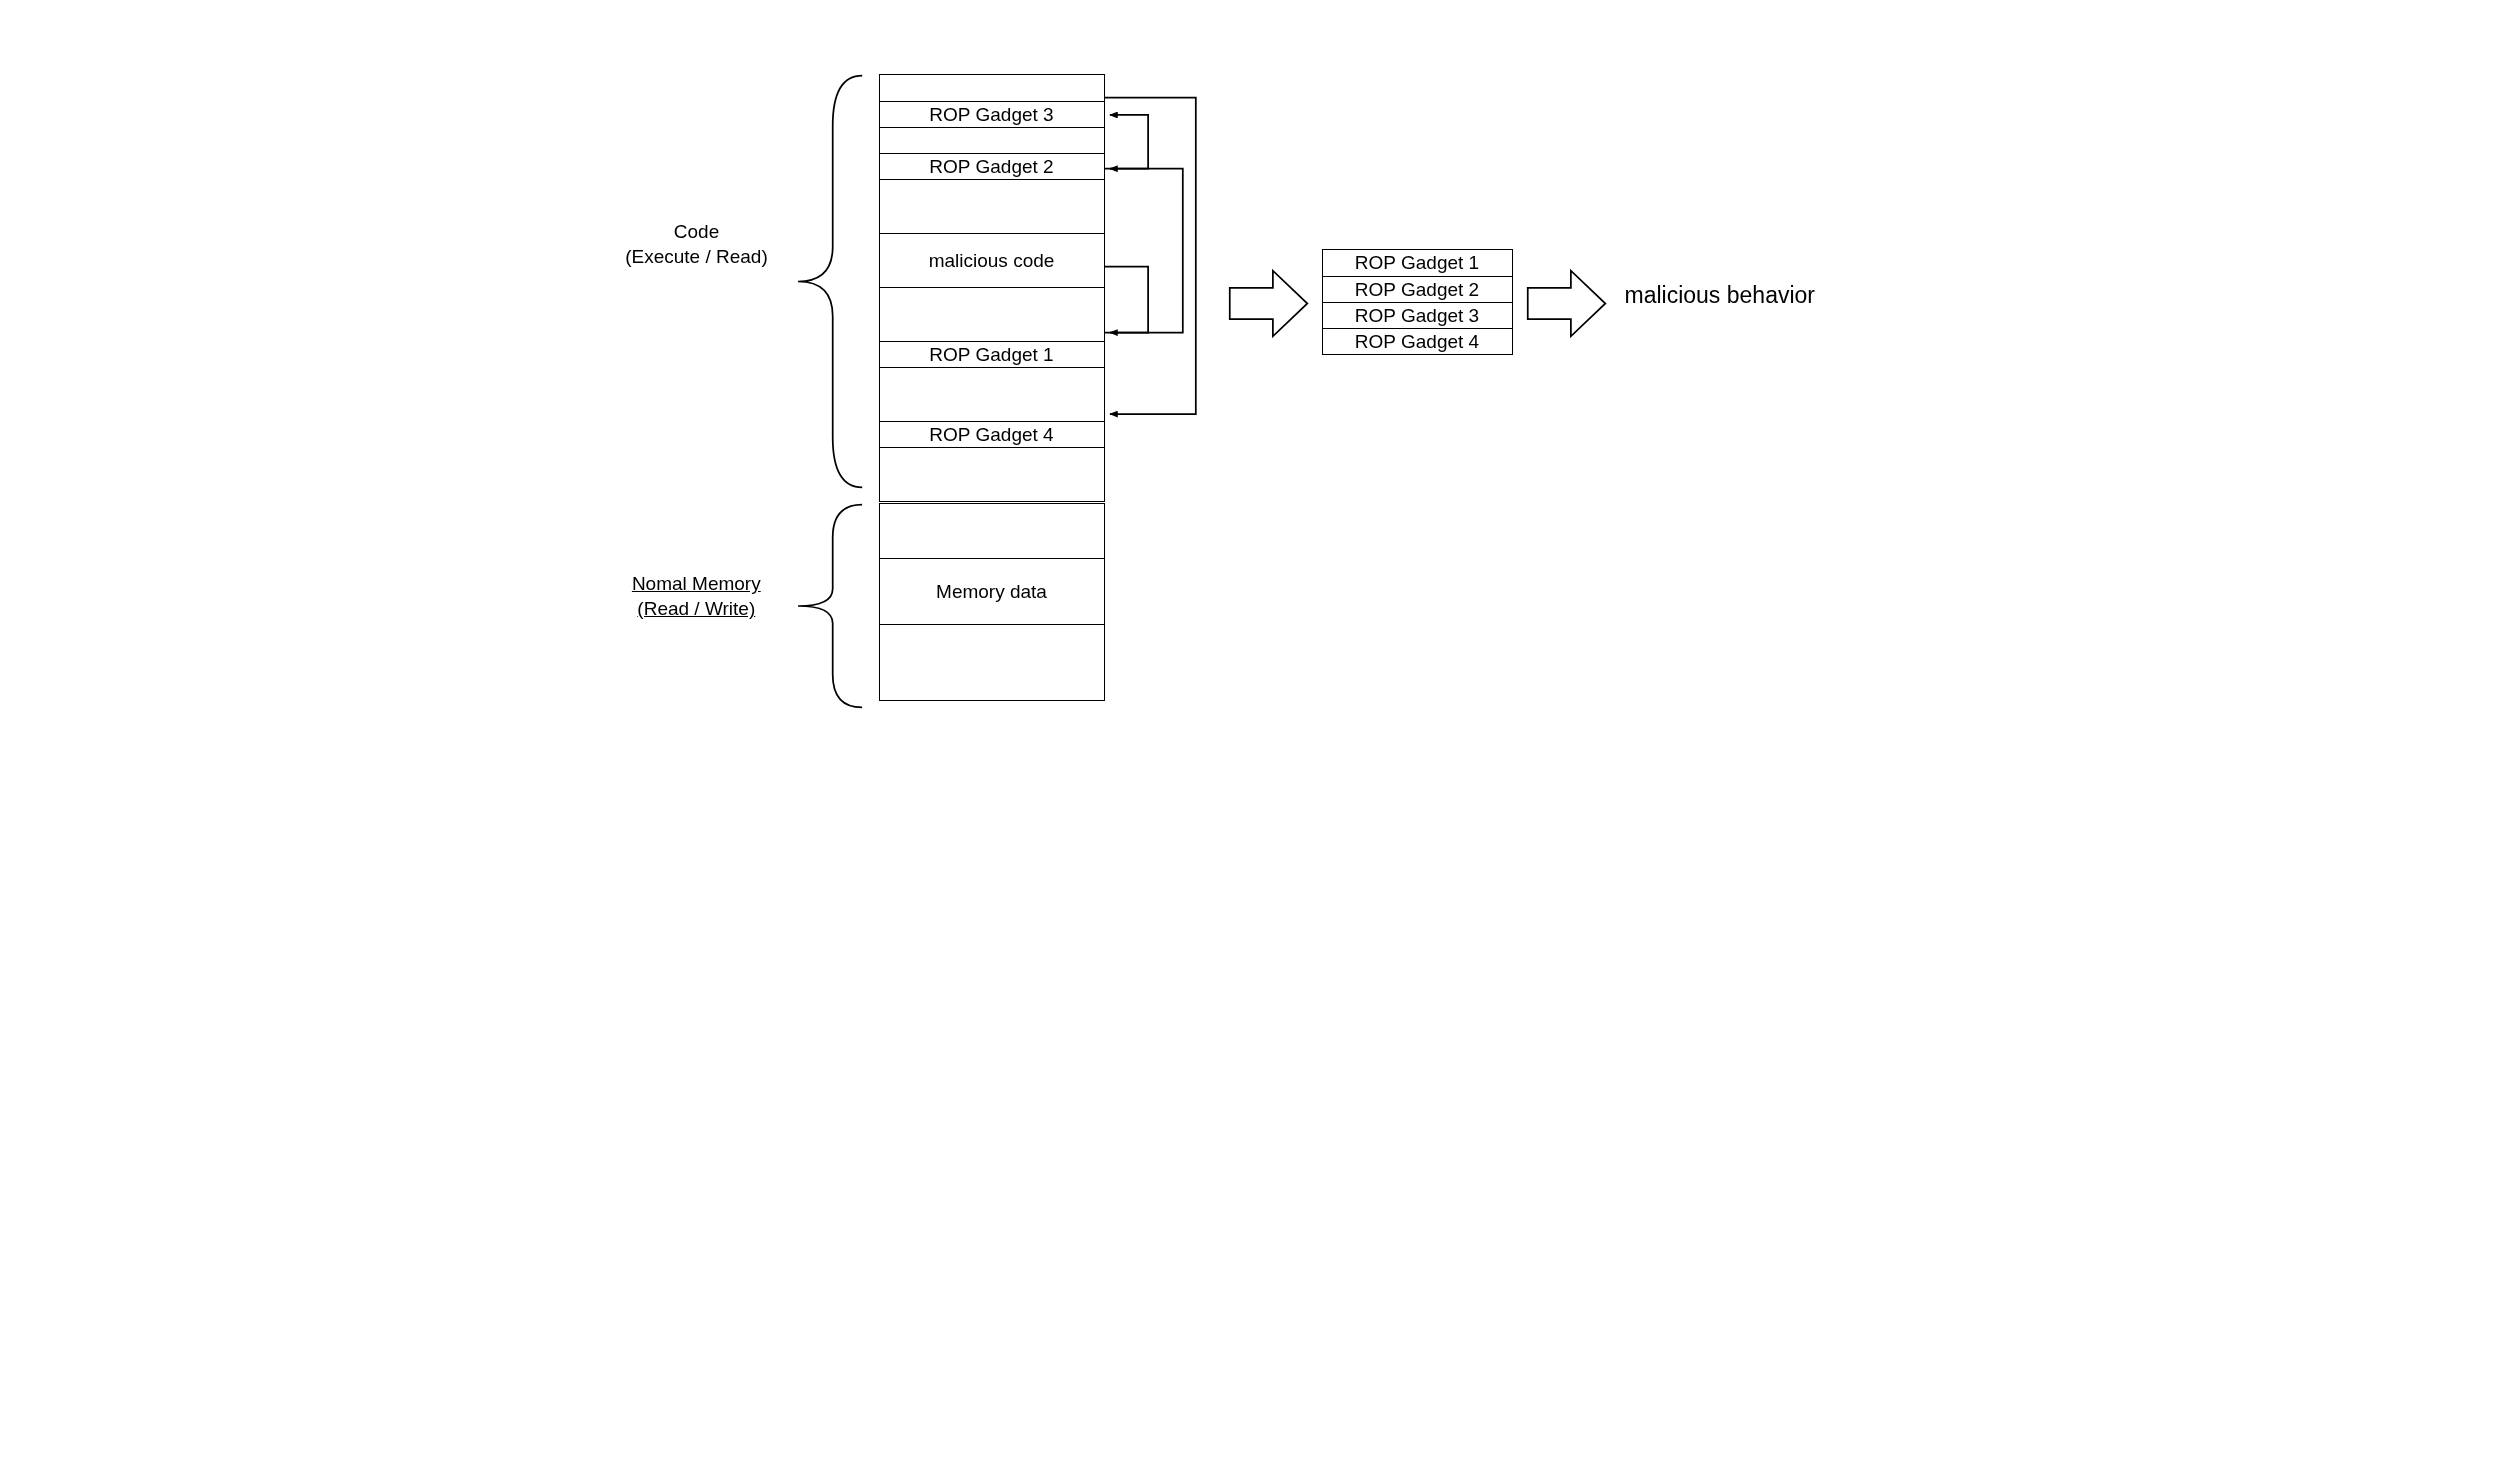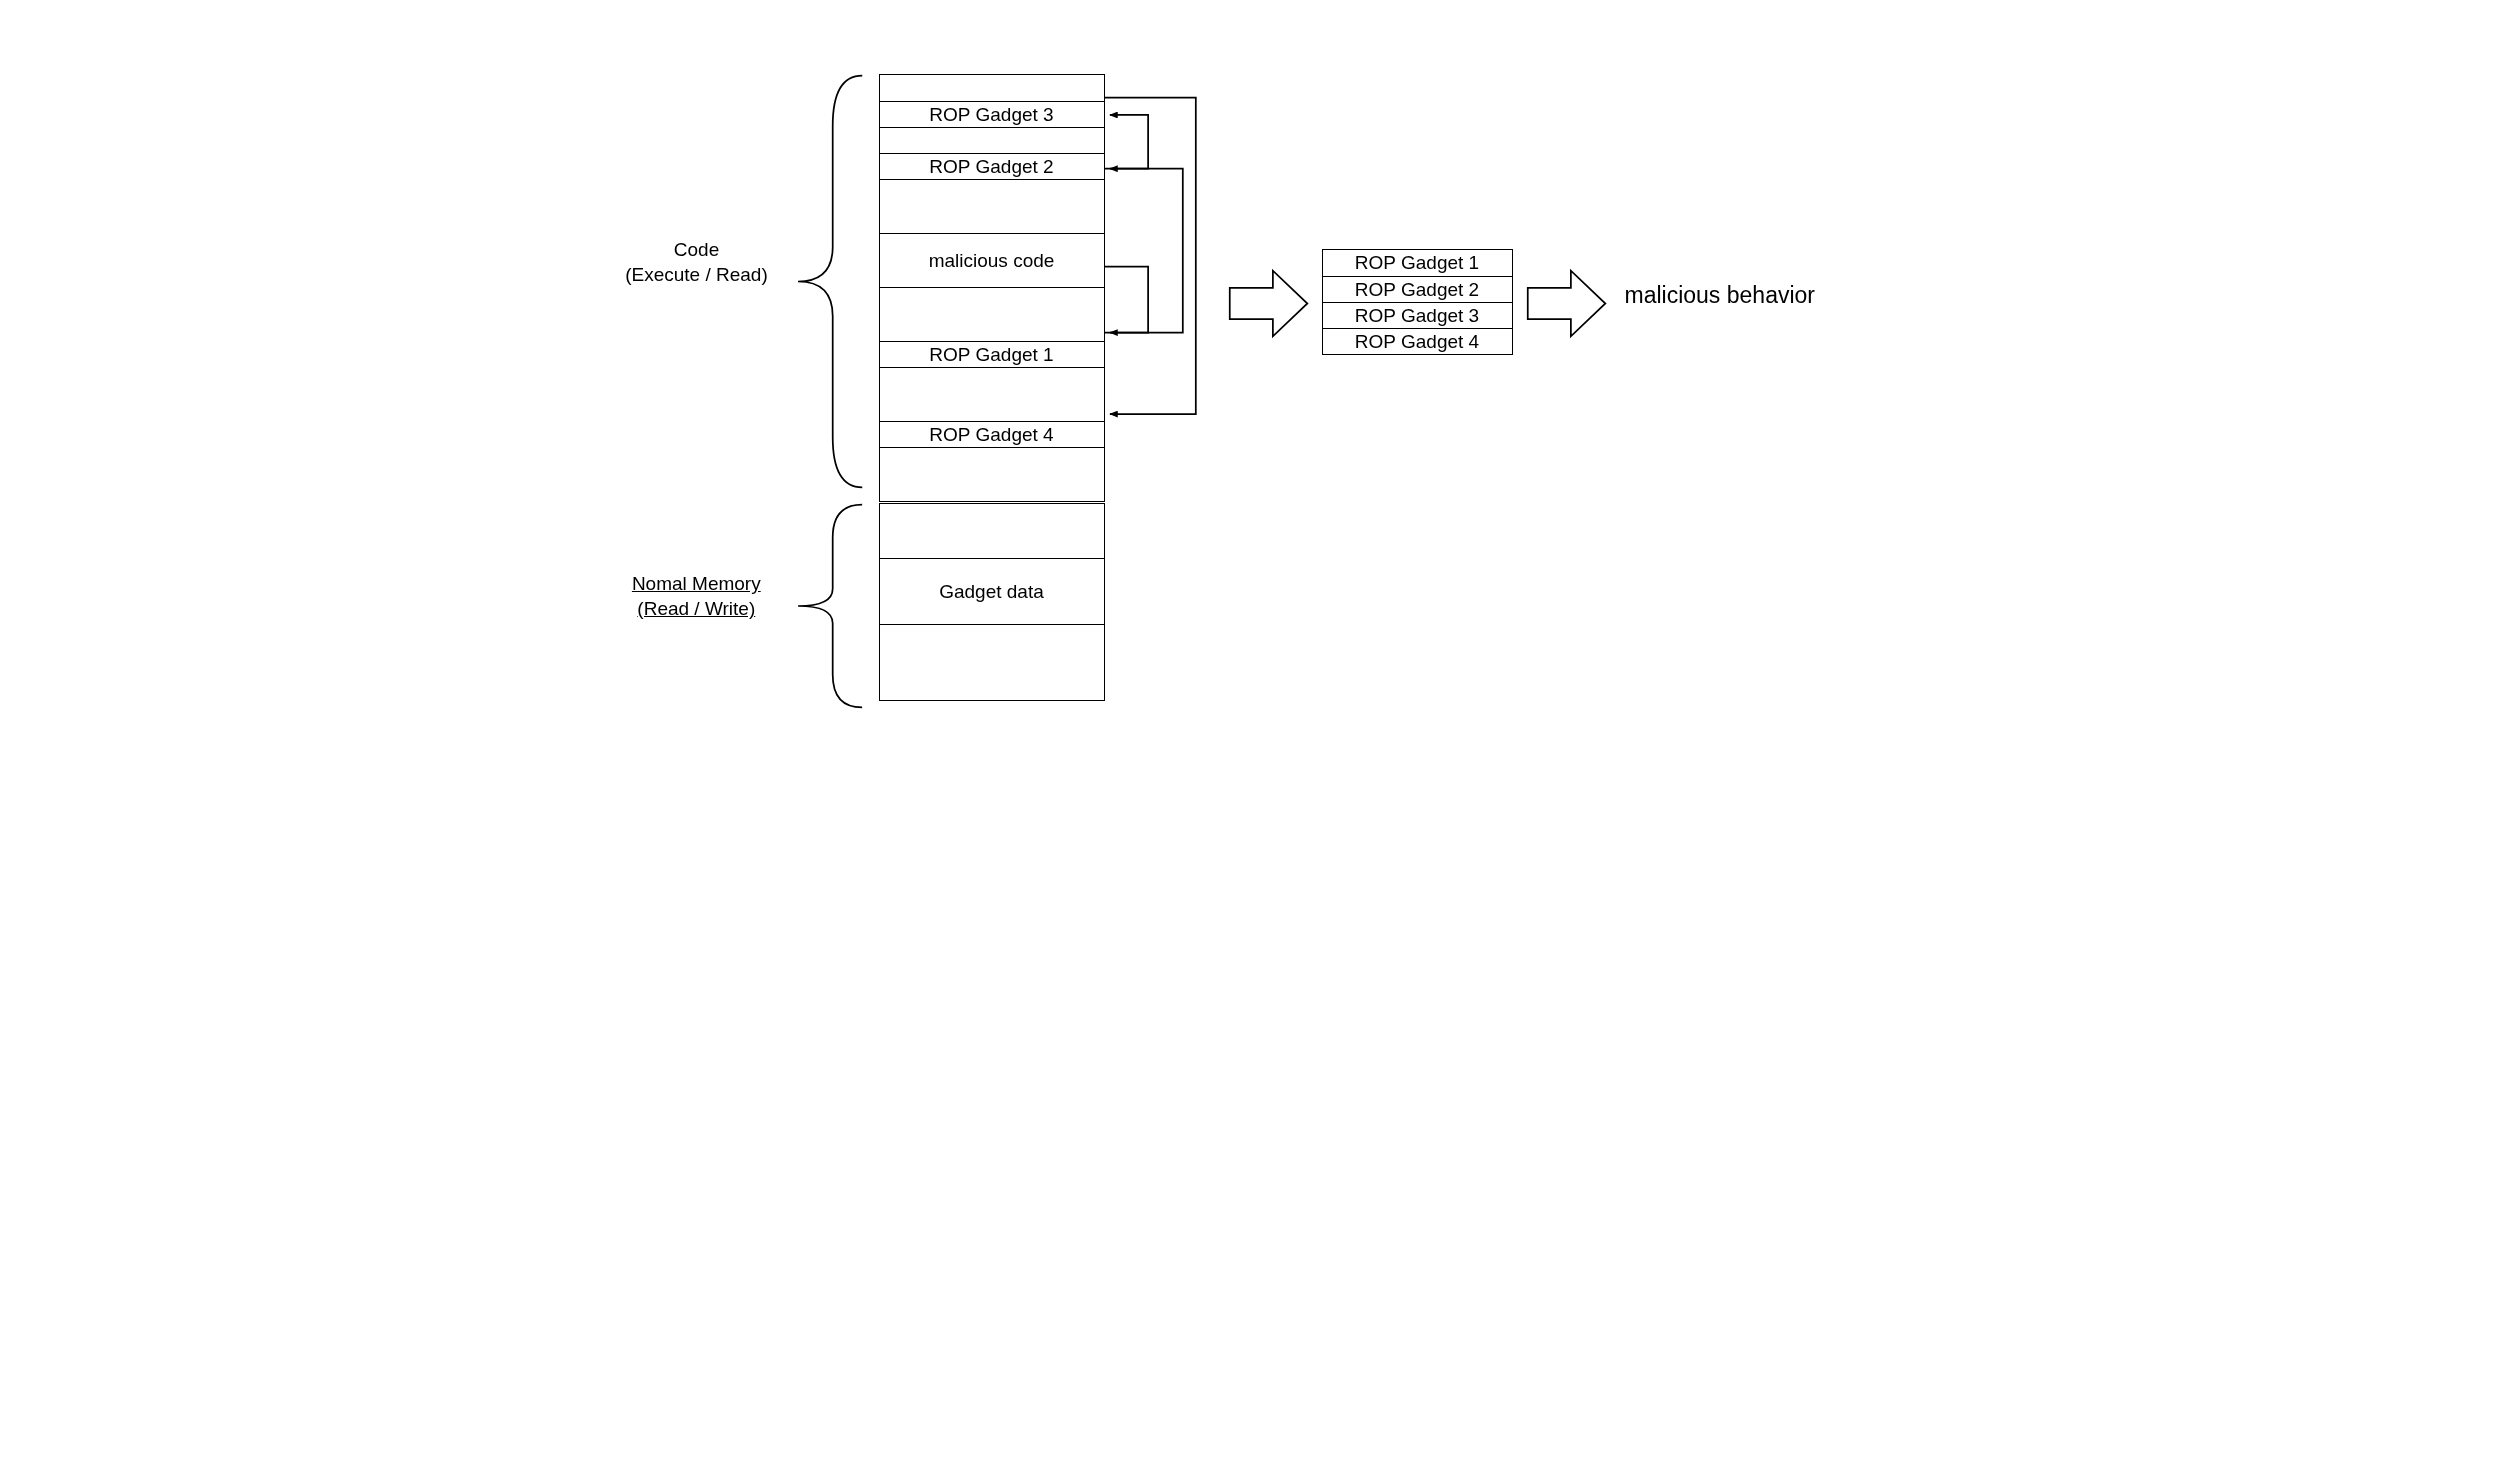--- a/index.html
+++ b/index.html
@@ -84,21 +84,21 @@
     width: 100%; height: 100%;
     overflow: visible;
     pointer-events: none;
   }
 </style>
 </head>
 <body>
 
 <div class="canvas">
 
-  <div class="side-label" style="left:26px; top:221px; width:156px;">
+  <div class="side-label" style="left:26px; top:203px; width:156px;">
     <span style="white-space:pre-line;">Code
 (Execute / Read)</span>
   </div>
 
   <svg class="brace" style="left:191px; top:57px;" width="87" height="415" viewBox="0 0 100 478">
     <path d="M90,2 Q56,2 56,60 V199 Q56,239 16,239 Q56,239 56,279 V418 Q56,476 90,476" fill="none" stroke="#000" stroke-width="2"></path>
   </svg>
 
   <div class="side-label" style="left:17.3px; top:555px; width:173px;text-decoration:underline;">
     <span style="white-space:pre-line;">Nomal Memory
@@ -118,21 +118,21 @@
     <div class="row tall"><span>malicious code</span></div>
     <div class="row tall"><span></span></div>
     <div class="row"><span>ROP Gadget 1</span></div>
     <div class="row tall"><span></span></div>
     <div class="row"><span>ROP Gadget 4</span></div>
     <div class="row tall"><span></span></div>
   </div>
 
   <div class="col" style="top:486px;">
     <div class="row tall"><span></span></div>
-    <div class="row tall2"><span>Gadget data</span></div>
+    <div class="row tall2"><span>Memory data</span></div>
     <div class="row taller"><span></span></div>
   </div>
 
   <svg class="arrows-layer" viewBox="0 0 1530 850" width="1327" height="737">
     <defs>
       <marker id="ah" markerWidth="10" markerHeight="8" refX="9" refY="4" orient="auto" markerUnits="userSpaceOnUse">
         <path d="M0,0 L10,4 L0,8 Z" fill="#000"></path>
       </marker>
     </defs>
 

